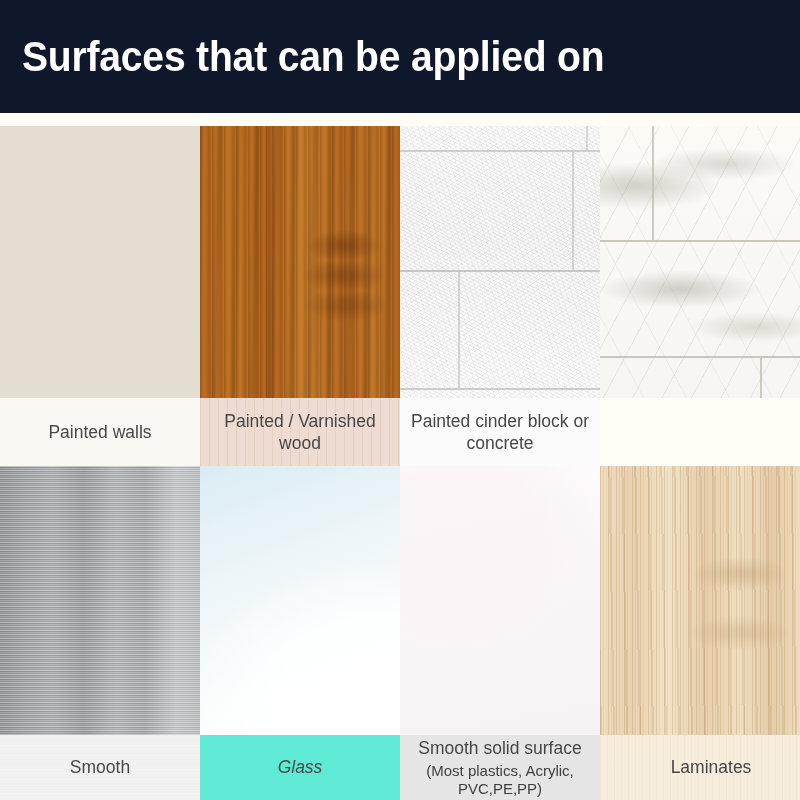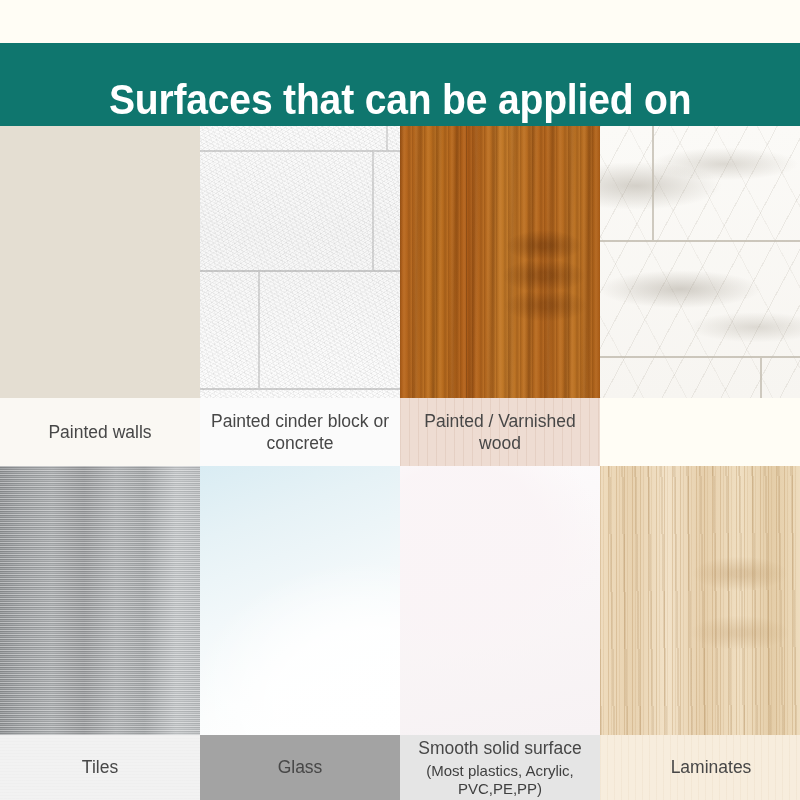--- a/index.html
+++ b/index.html
@@ -7,22 +7,22 @@
     width:800px;height:800px;
     background:#fffef8;
     font-family:"Liberation Sans","DejaVu Sans",sans-serif;
     overflow:hidden;
   }
   .page{position:relative;width:800px;height:800px;background:#fffdf5;}
 
   
   .header{
     position:absolute;left:0;top:0;width:800px;height:113px;
-    background:#0f766e;
-    display:flex;align-items:center;justify-content:center;margin-top:43px;
+    background:#0f172a;
+    display:flex;align-items:center;
   }
   .header-title{
     color:#ffffff;
     font-family:"Liberation Sans Narrow","Liberation Sans",sans-serif;
     font-weight:700;
     font-size:42px;
     letter-spacing:-0.2px;
     transform:scaleX(0.93);
     white-space:nowrap;
     text-align:center;
@@ -145,21 +145,21 @@
       repeating-linear-gradient(180deg, rgba(0,0,0,.012) 0 1px, rgba(255,255,255,0) 1px 3px),
       #f2f2f2;
   }
 
   
   .tex-glass{
     background:
       radial-gradient(120% 70% at 85% 88%, rgba(255,255,255,.85) 0 40%, rgba(255,255,255,0) 75%),
       linear-gradient(160deg,#d9ecf3 0%,#e6f2f6 22%,#f2f8fa 48%,#fbfdfd 74%,#ffffff 100%);
   }
-  .cap-glass{background:#a3a3a3;}
+  .cap-glass{background:#5eead4;font-style:italic;}
 
   
   .tex-solid{
     background:
       radial-gradient(90% 60% at 30% 30%, rgba(250,244,246,.9) 0 50%, rgba(255,255,255,0) 80%),
       linear-gradient(170deg,#fdfbfc 0%,#faf6f7 45%,#f7f2f4 100%);
   }
   .cap-solid{background:#e5e5e5;}
 
   
@@ -193,41 +193,41 @@
   <div class="grid">
 
     <div class="cell row1">
       <div class="swatch tex-paintedwall"></div>
       <div class="caption cap-paintedwall">
         <span>Painted walls</span>
       </div>
     </div>
 
     <div class="cell row1">
+      <div class="swatch tex-wood"></div>
+      <div class="caption cap-wood">
+        <span>Painted / Varnished wood</span>
+      </div>
+    </div>
+
+    <div class="cell row1">
       <div class="swatch tex-cinder"></div>
       <div class="caption cap-cinder">
         <span>Painted cinder block or concrete</span>
       </div>
     </div>
 
     <div class="cell row1">
-      <div class="swatch tex-wood"></div>
-      <div class="caption cap-wood">
-        <span>Painted / Varnished wood</span>
-      </div>
-    </div>
-
-    <div class="cell row1">
       <div class="swatch tex-tiles"></div>
     </div>
 
     <div class="cell row2">
       <div class="swatch tex-metal"></div>
       <div class="caption cap-metal">
-        <span>Tiles</span>
+        <span>Smooth</span>
       </div>
     </div>
 
     <div class="cell row2">
       <div class="swatch tex-glass"></div>
       <div class="caption cap-glass">
         <span>Glass</span>
       </div>
     </div>
 

